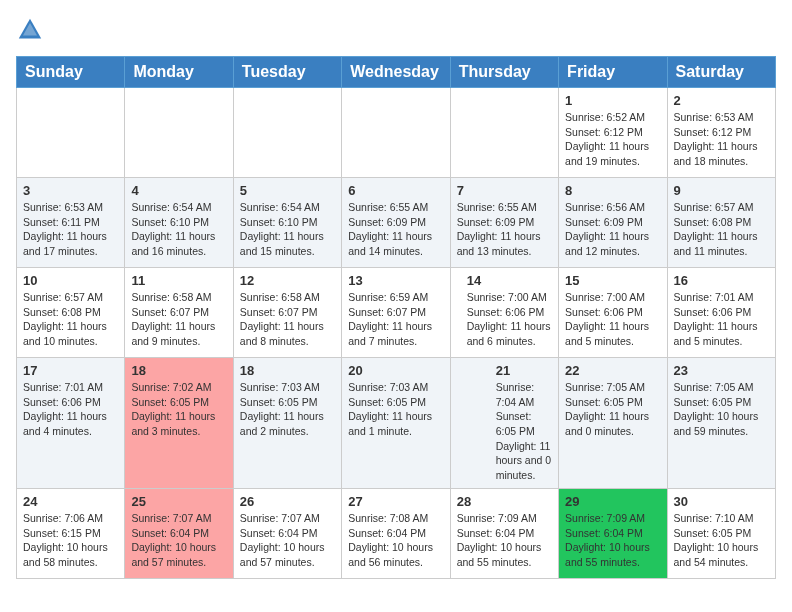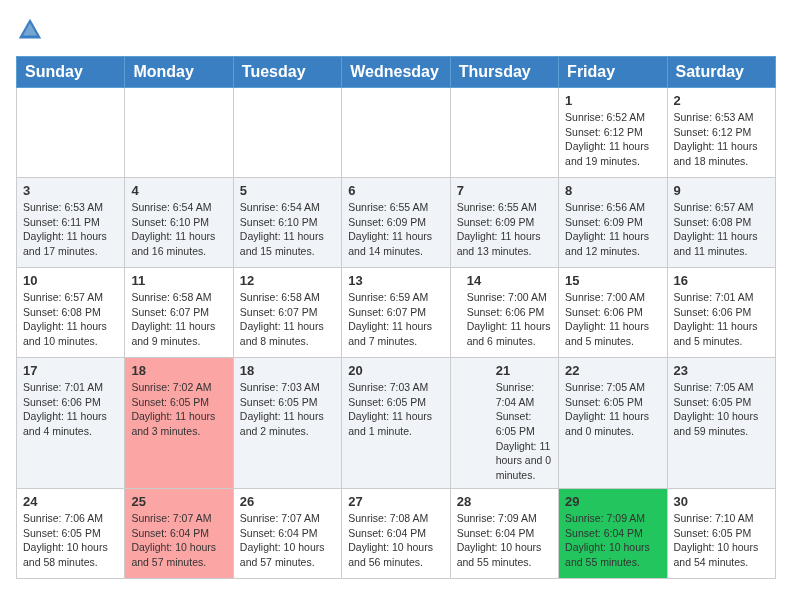--- a/index.html
+++ b/index.html
@@ -267,21 +267,21 @@
           <span class="day-number">23</span>
           <div class="day-info" style="white-space: pre-line;">Sunrise: 7:05 AM
 Sunset: 6:05 PM
 Daylight: 10 hours and 59 minutes.</div>
         </td>
       </tr>
       <tr>
         <td style="background: rgb(255, 255, 255);">
           <span class="day-number">24</span>
           <div class="day-info" style="white-space: pre-line;">Sunrise: 7:06 AM
-Sunset: 6:05 PM
+Sunset: 6:15 PM
 Daylight: 10 hours and 58 minutes.</div>
         </td>
         <td style="background: #fca5a5;">
           <span class="day-number">25</span>
           <div class="day-info" style="white-space: pre-line;">Sunrise: 7:07 AM
 Sunset: 6:04 PM
 Daylight: 10 hours and 57 minutes.</div>
         </td>
         <td style="background: rgb(255, 255, 255);">
           <span class="day-number">26</span>

